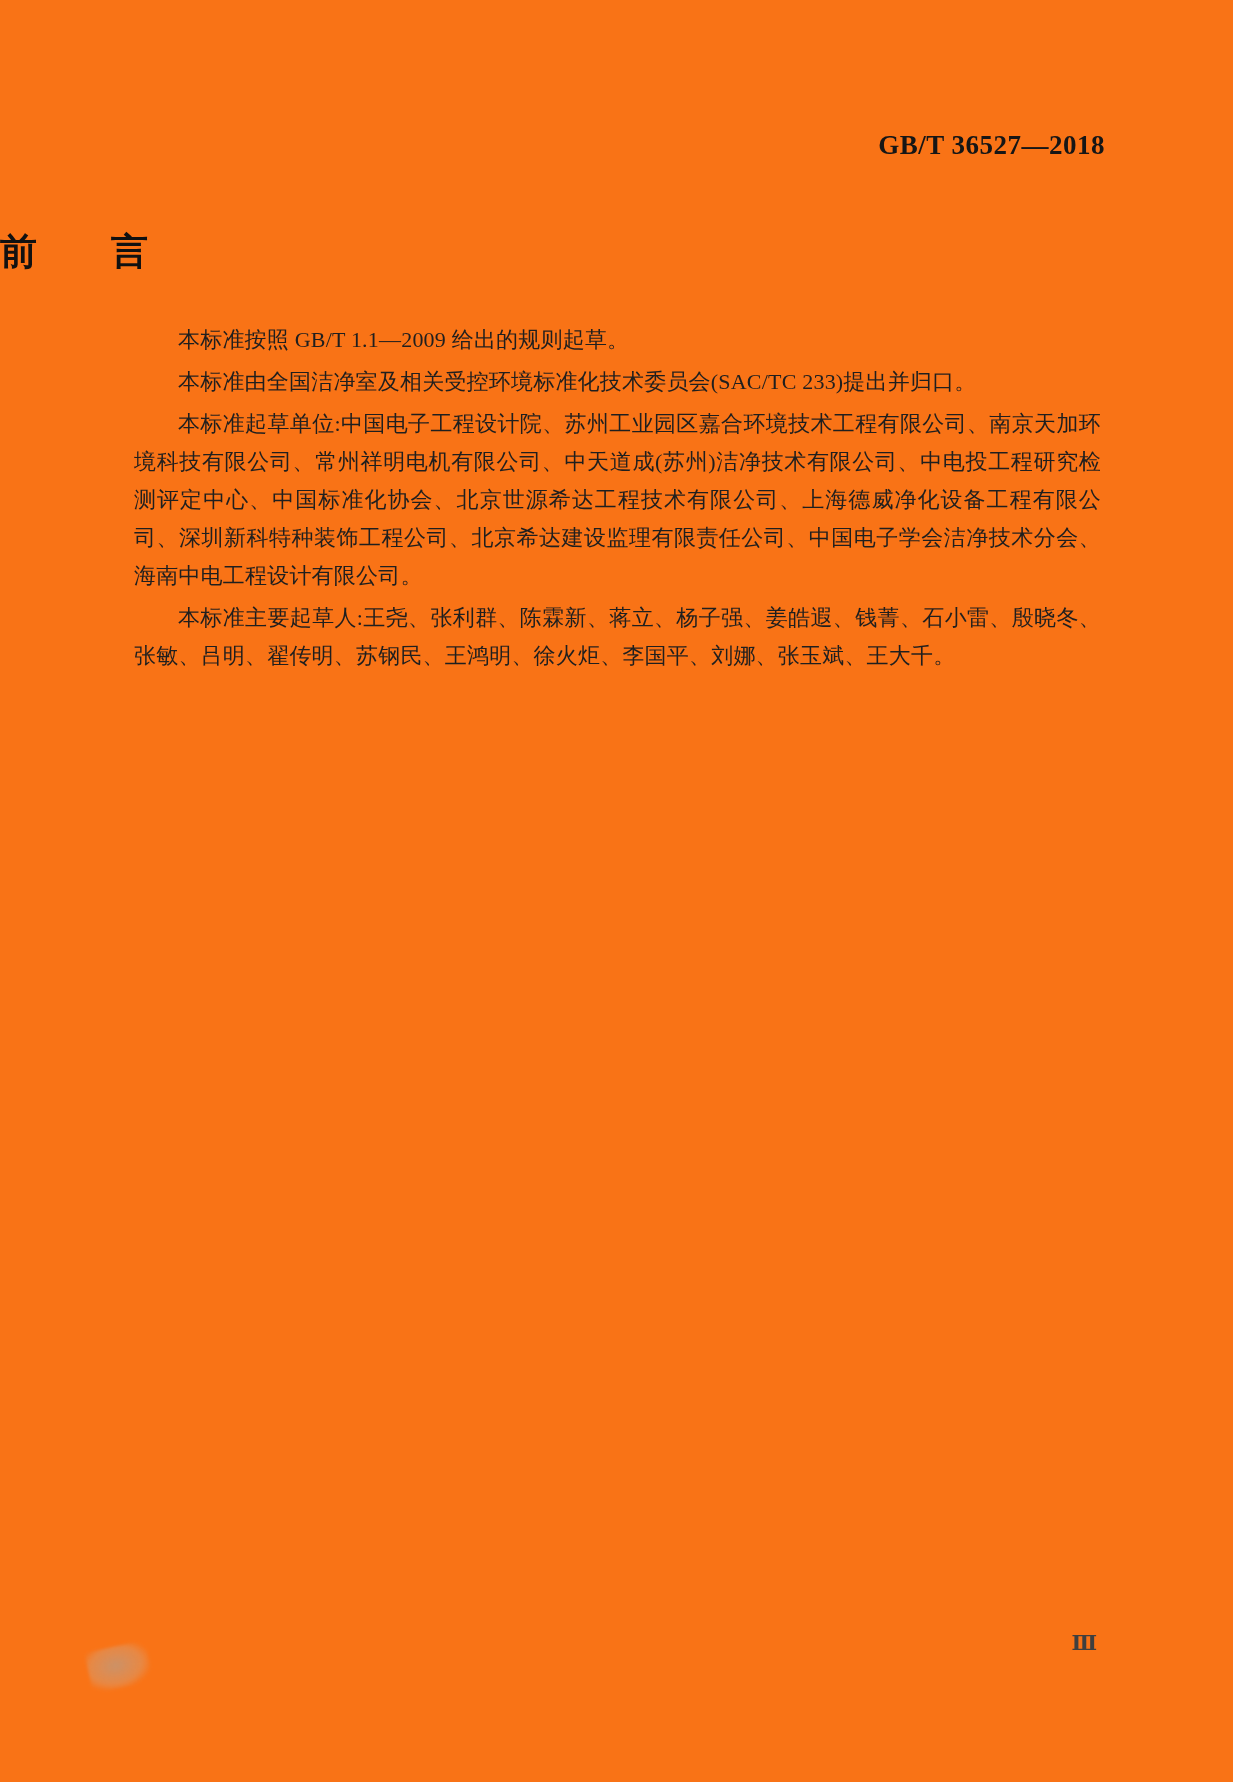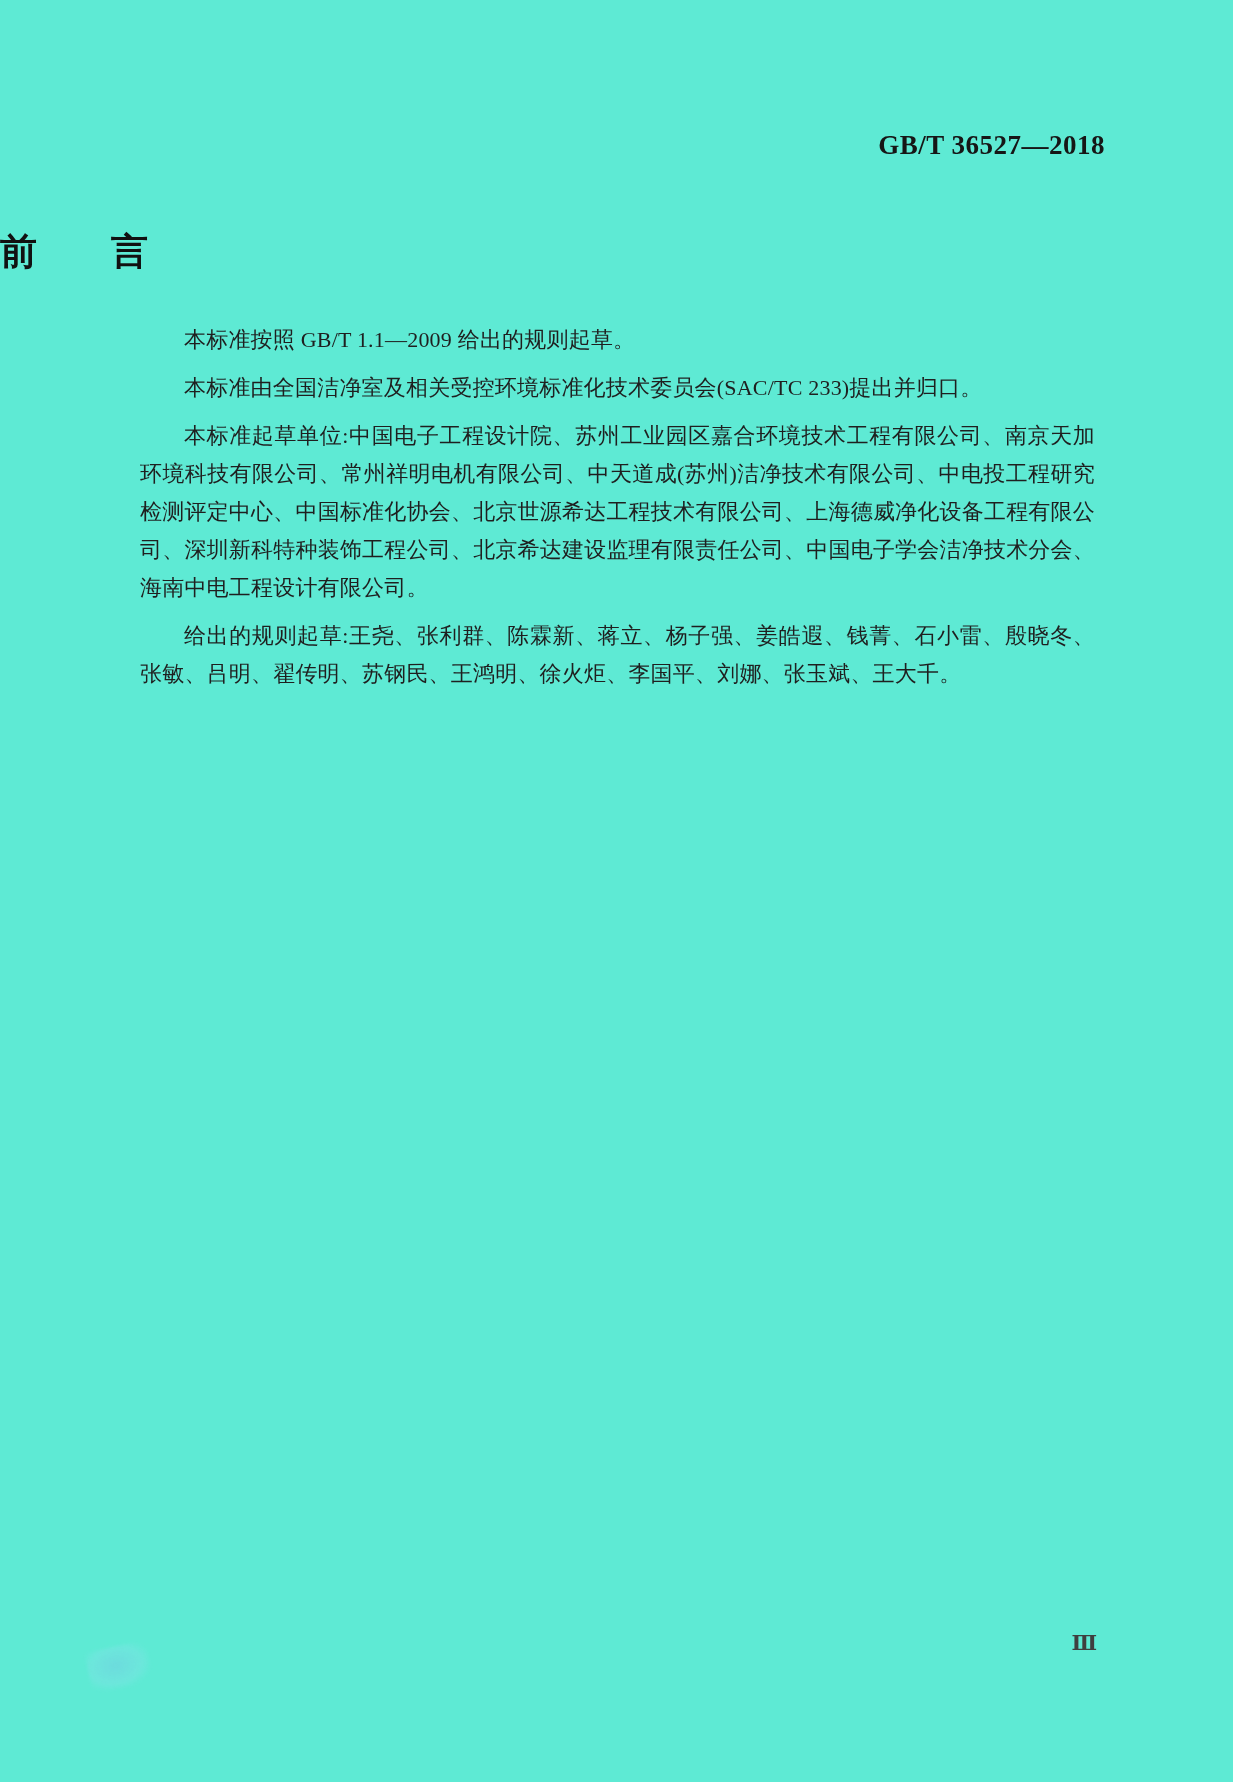--- a/index.html
+++ b/index.html
@@ -5,21 +5,21 @@
   html, body {
     margin: 0;
     padding: 0;
     background: #e8e8e8;
   }
   .page {
     position: relative;
     width: 1233px;
     height: 1782px;
     margin: 0 auto;
-    background: #5eead4;
+    background: #f97316;
     overflow: hidden;
     font-family: "Liberation Serif", "DejaVu Serif", serif;
     color: #1d1d1d;
   }
   .header-row {
     padding: 130px 128px 0 130px;
     text-align: right;
   }
   .standard-code {
     font-family: "Liberation Serif", "DejaVu Serif", serif;
@@ -34,21 +34,21 @@
     font-family: "Liberation Sans", "DejaVu Sans", sans-serif;
     font-weight: bold;
     font-size: 37px;
     color: #111111;
   }
   .body-text {
     margin-top: 44px;
     padding: 0 128px 0 130px;
   }
   .body-text p {
-    margin: 10px;
+    margin: 4px;
     font-size: 22px;
     line-height: 38px;
     text-align: justify;
     text-indent: 2em;
     color: #1f1f1f;
     letter-spacing: 0.2px;
   }
   .page-number {
     position: absolute;
     top: 1630px;
@@ -81,20 +81,20 @@
   <div class="header-row">
     <span class="standard-code">GB/T 36527—2018</span>
   </div>
 
   <div class="doc-title">前　　言</div>
 
   <div class="body-text">
     <p>本标准按照 GB/T 1.1—2009 给出的规则起草。</p>
     <p>本标准由全国洁净室及相关受控环境标准化技术委员会(SAC/TC 233)提出并归口。</p>
     <p>本标准起草单位:中国电子工程设计院、苏州工业园区嘉合环境技术工程有限公司、南京天加环境科技有限公司、常州祥明电机有限公司、中天道成(苏州)洁净技术有限公司、中电投工程研究检测评定中心、中国标准化协会、北京世源希达工程技术有限公司、上海德威净化设备工程有限公司、深圳新科特种装饰工程公司、北京希达建设监理有限责任公司、中国电子学会洁净技术分会、海南中电工程设计有限公司。</p>
-    <p>给出的规则起草:王尧、张利群、陈霖新、蒋立、杨子强、姜皓遐、钱菁、石小雷、殷晓冬、张敏、吕明、翟传明、苏钢民、王鸿明、徐火炬、李国平、刘娜、张玉斌、王大千。</p>
+    <p>本标准主要起草人:王尧、张利群、陈霖新、蒋立、杨子强、姜皓遐、钱菁、石小雷、殷晓冬、张敏、吕明、翟传明、苏钢民、王鸿明、徐火炬、李国平、刘娜、张玉斌、王大千。</p>
   </div>
 
   <div class="page-number">Ⅲ</div>
 
   <div class="smudge"></div>
 
 </div>
 
 </body></html>

